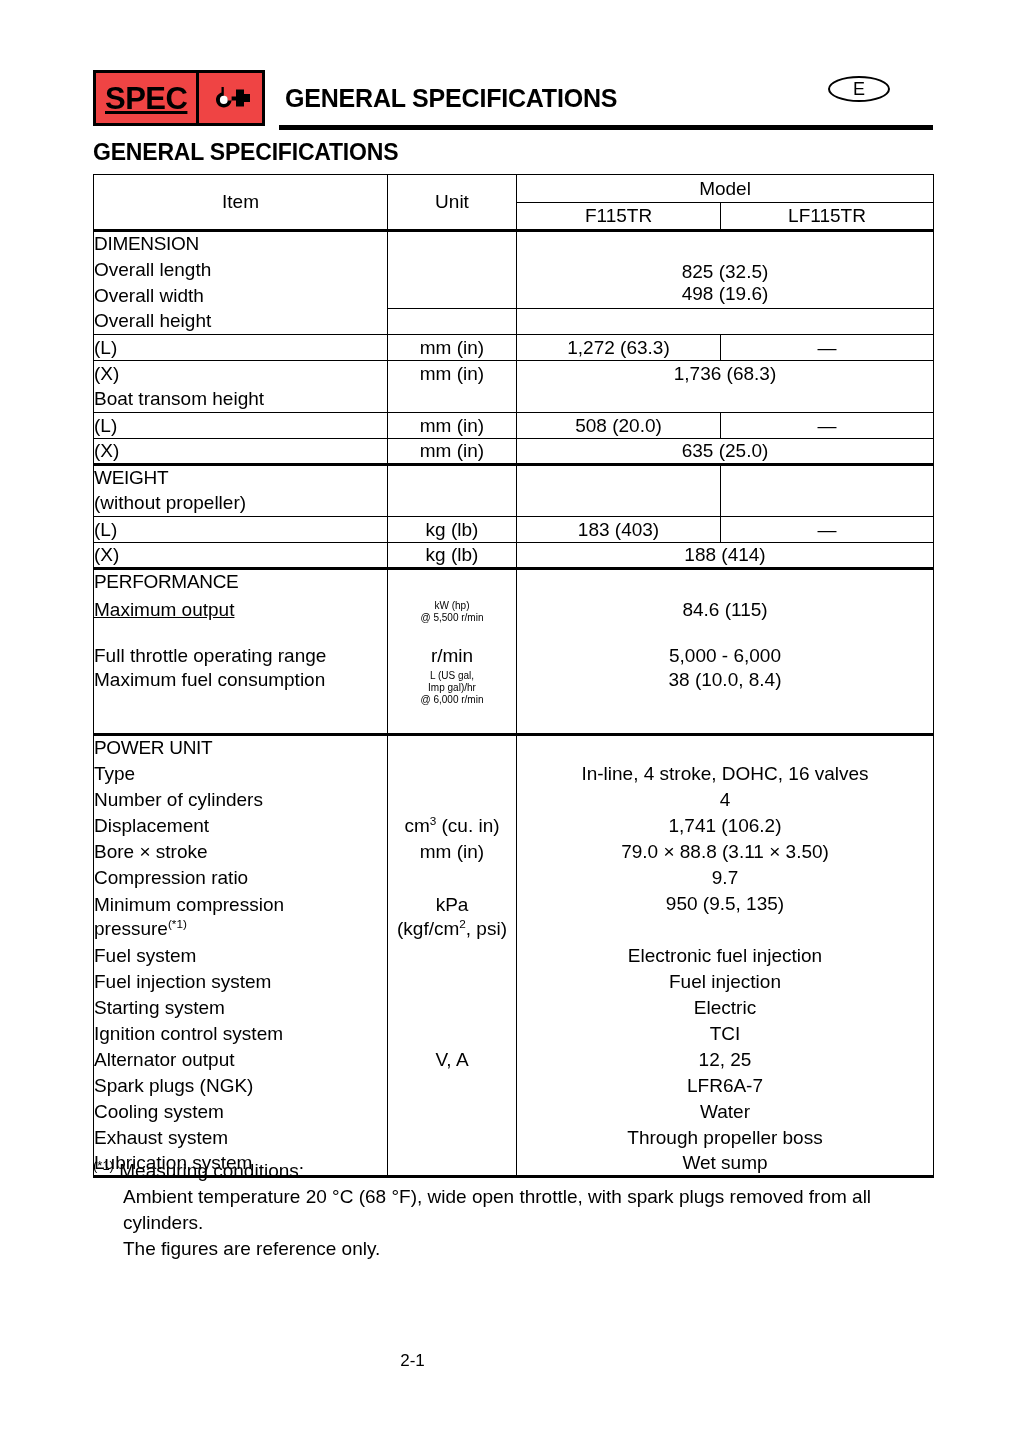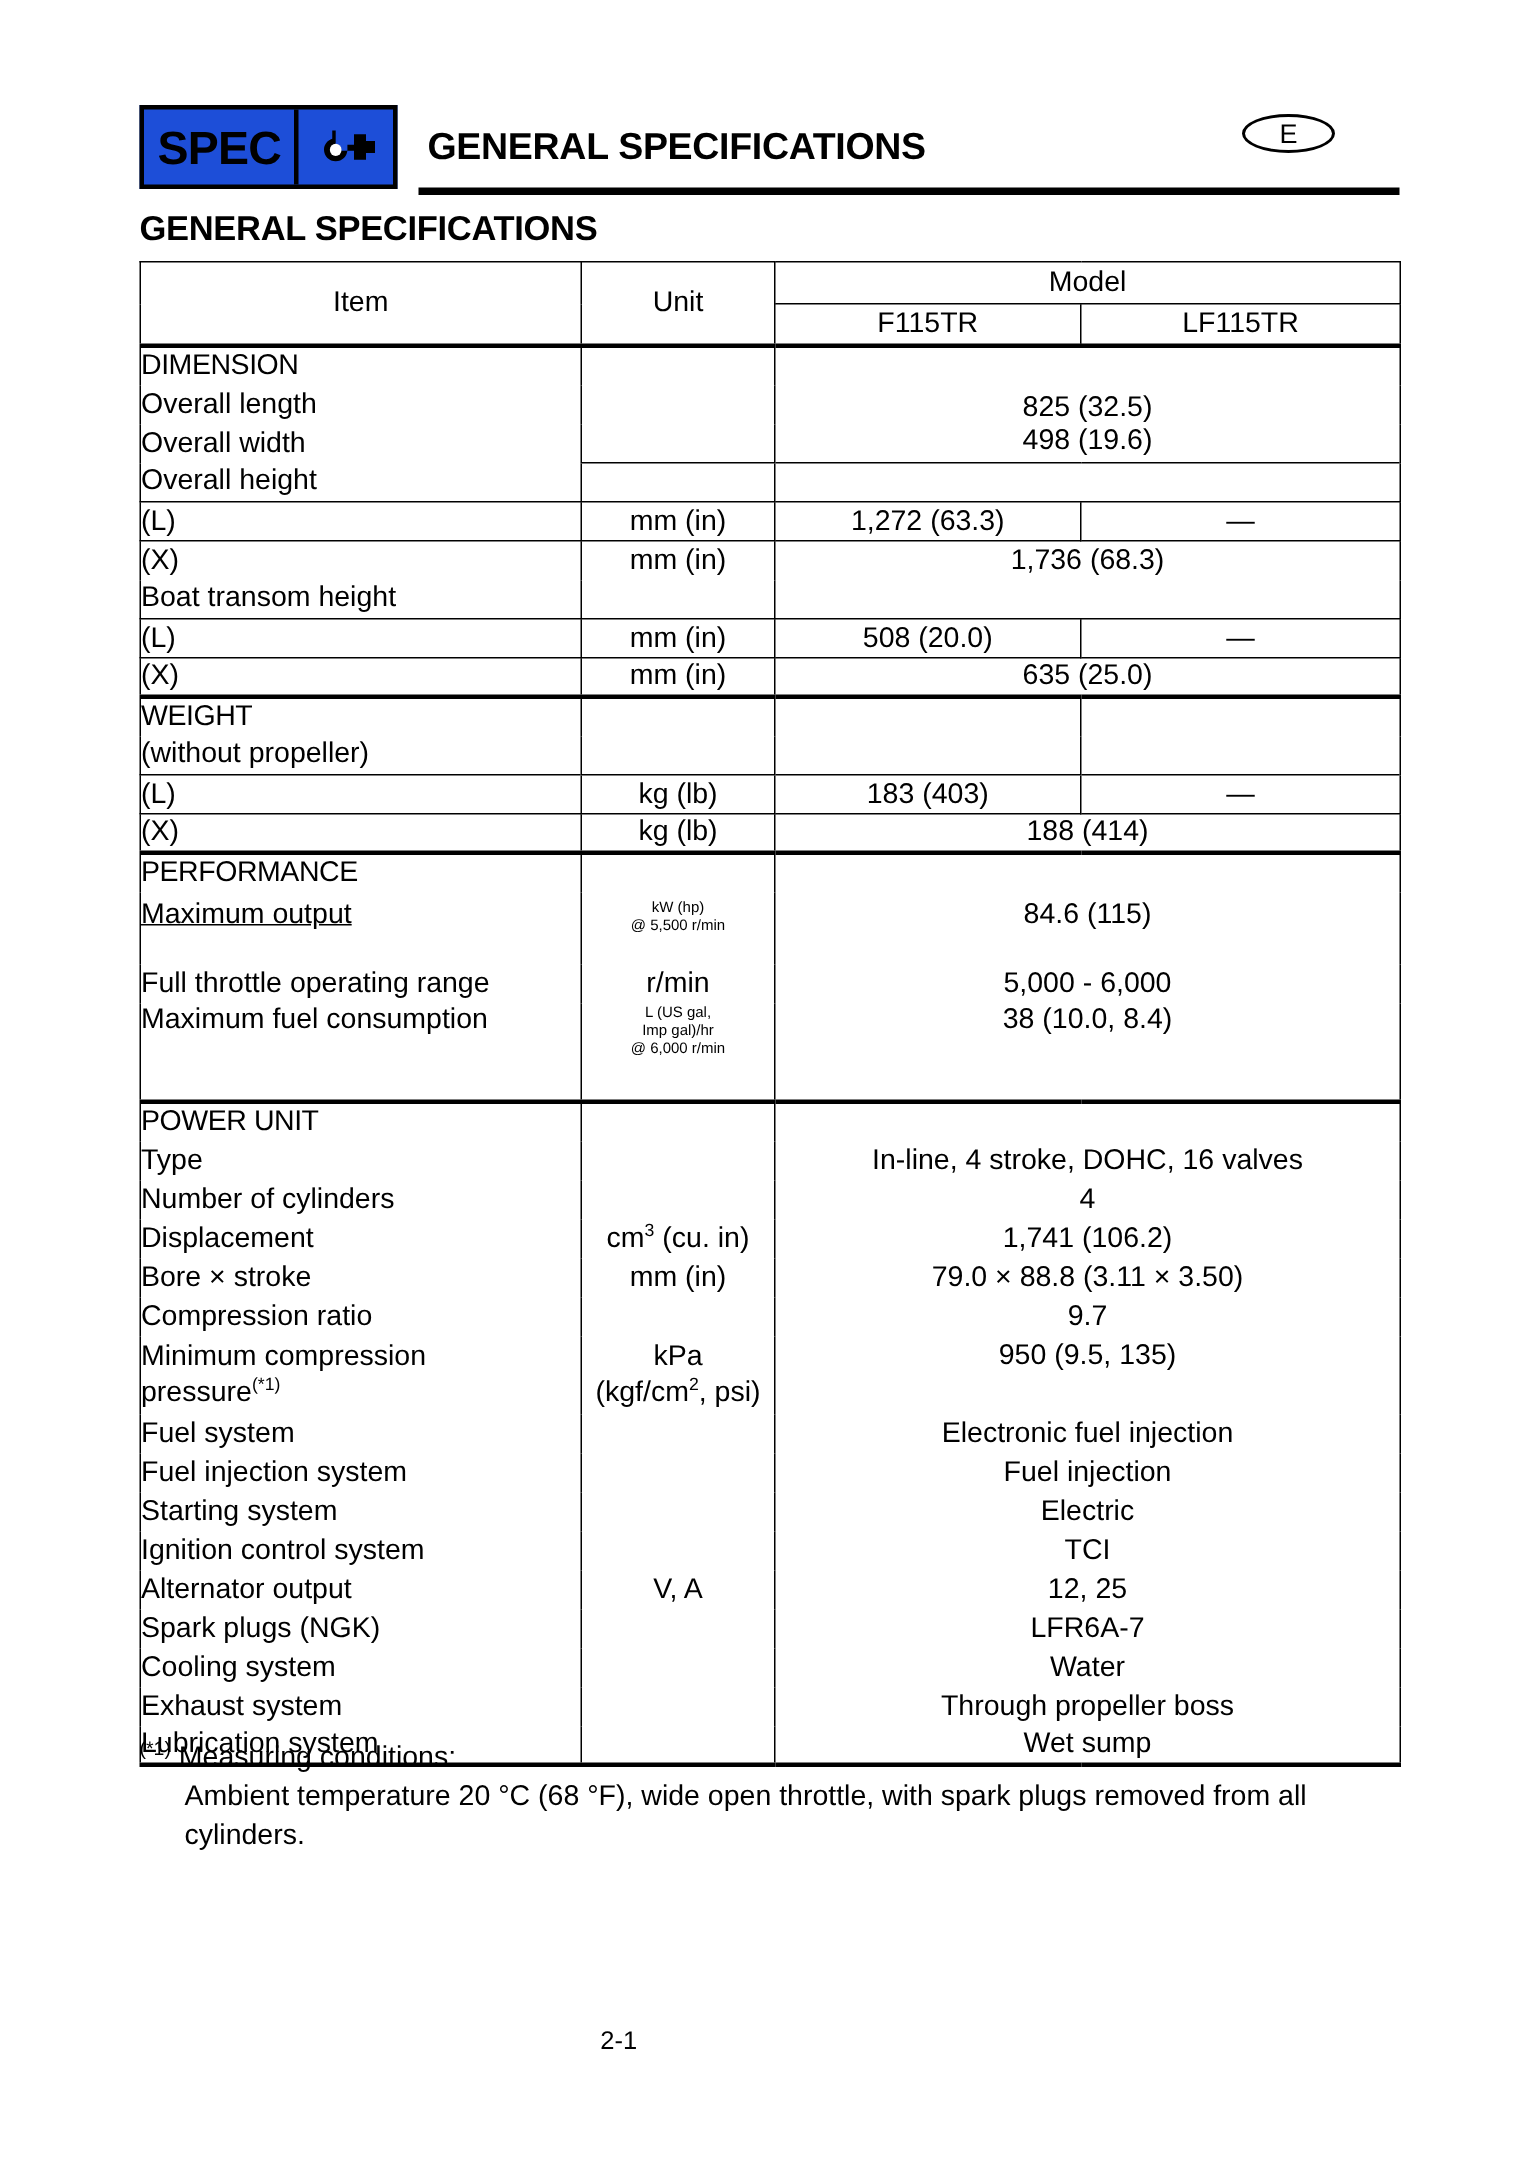--- a/index.html
+++ b/index.html
@@ -27,21 +27,22 @@
     left: 93px; top: 70px;
     width: 840px; height: 58px;
   }
   .tagbox {
     position: absolute;
     left: 0; top: 0;
     height: 56px;
     border: 3px solid #000;
     display: flex;
     align-items: stretch;
-    background: #1d4ed8;
+    background: #ef4444;
+    text-decoration: underline;
   }
   .tagbox .spec-cell {
     display: flex; align-items: center; justify-content: center;
     padding: 0 9px;
     font-size: 31px;
     font-weight: bold;
     letter-spacing: -0.5px;
     line-height: 1;
   }
   .tagbox .icon-cell {
@@ -395,17 +396,18 @@
         <td class="val-cell frame-right" colspan="2" style="border-top:none;">Wet sump</td>
       </tr>
 
     </tbody>
   </table>
 
   <div class="footnote">
     <div class="fn-line"><span class="fn-marker">(*1)</span> <span>Measuring conditions:</span></div>
     <div class="fn-line fn-indent">Ambient temperature 20 °C (68 °F), wide open throttle, with spark plugs removed from all</div>
     <div class="fn-line fn-indent">cylinders.</div>
+    <div class="fn-line fn-indent">The figures are reference only.</div>
   </div>
 
   <div class="page-number">2-1</div>
 
 </div>
 
 </body></html>

